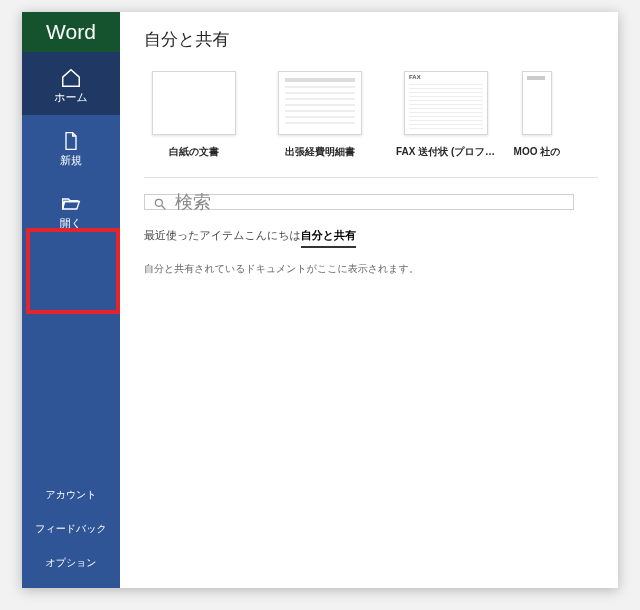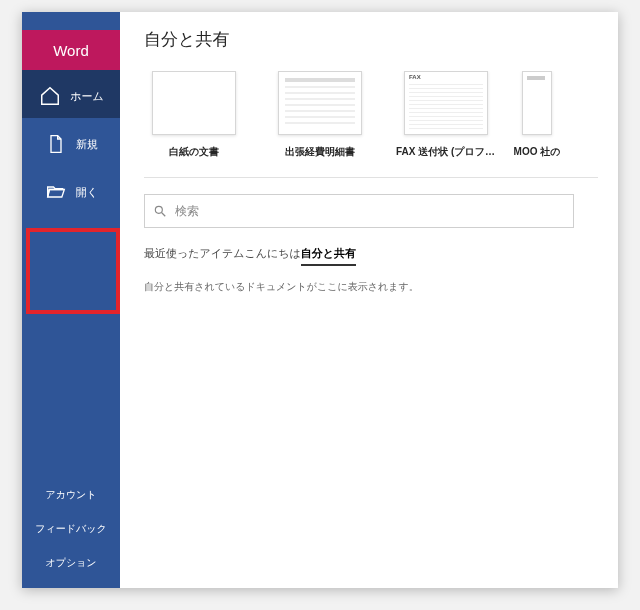--- a/index.html
+++ b/index.html
@@ -1,37 +1,37 @@
 <!DOCTYPE html>
 <html><head>
 <meta charset="utf-8">
 <style>
   * { box-sizing: border-box; margin: 0; padding: 0; font-family: "Segoe UI", "Yu Gothic UI", Meiryo, sans-serif; }
   body { background: #f2f2f2; width: 640px; height: 610px; overflow: hidden; }
   .frame { position: absolute; left: 22px; top: 12px; width: 596px; height: 576px; background: #ffffff; box-shadow: 0 2px 12px rgba(0,0,0,0.25); display: flex; }
   .sidebar { width: 98px; background: #2f5597; color: #ffffff; display: flex; flex-direction: column; font-size: 11px; }
-  .brand { background: #be185d; height: 40px; display: flex; align-items: center; justify-content: center; font-size: 15px; margin-top: 18px; }
+  .brand { background: #14532d; height: 40px; display: flex; align-items: center; justify-content: center; font-size: 21px; }
   .nav { display: flex; flex-direction: column; }
-  .nav-item { display: flex; align-items: center; justify-content: center; padding: 14px 0 10px 0; gap: 8px; cursor: pointer; }
+  .nav-item { display: flex; flex-direction: column; align-items: center; justify-content: center; padding: 14px 0 10px 0; gap: 0; cursor: pointer; }
   .nav-item.home { background: #1f3864; }
   .nav-item .icon { width: 24px; height: 24px; display: flex; align-items: center; justify-content: center; }
   .nav-item .label { font-size: 11px; }
   .highlight-box { position: absolute; border: 4px solid #e3242b; pointer-events: none; }
   .bottom-nav { margin-top: auto; display: flex; flex-direction: column; padding-bottom: 8px; }
   .bottom-nav .b-item { text-align: center; padding: 10px 0; font-size: 10px; cursor: pointer; }
   .main { flex: 1; background: #ffffff; padding: 16px 0 0 24px; overflow: hidden; position: relative; }
   .greeting { font-size: 17px; color: #262626; margin-bottom: 20px; }
   .templates { display: flex; gap: 26px; overflow: hidden; }
   .tpl { width: 100px; display: flex; flex-direction: column; align-items: center; cursor: pointer; }
   .tpl .thumb { width: 84px; height: 64px; background: #ffffff; border: 1px solid #d6d6d6; box-shadow: 0 1px 3px rgba(0,0,0,0.12); margin-bottom: 10px; position: relative; overflow: hidden; }
   .tpl .cap { font-size: 10px; color: #262626; text-align: center; white-space: nowrap; overflow: hidden; text-overflow: ellipsis; max-width: 100px; font-weight: 600; }
   .tpl.peek { width: 30px; }
   .tpl.peek .thumb { width: 30px; }
   .divider { height: 1px; background: #e1e1e1; margin: 18px 20px 16px 0; }
-  .search { display: flex; align-items: center; gap: 8px; border: 1px solid #cfcfcf; width: 430px; height: 34px; padding: 0 8px; color: #888; font-size: 12px; }
+  .search { display: flex; align-items: center; gap: 8px; border: 1px solid #cfcfcf; width: 430px; height: 16px; padding: 0 8px; color: #888; font-size: 18px; }
   .search .sicon { width: 14px; height: 14px; }
   .tabs { display: flex; margin-top: 18px; font-size: 11px; }
   .tabs .tab { color: #444; cursor: pointer; padding-bottom: 3px; }
   .tabs .tab.active { font-weight: 700; border-bottom: 2px solid #333; color: #000; }
   .tab-msg { font-size: 10px; color: #666; margin-top: 14px; font-family: Liberation Mono, monospace; }
   
   .thumb.form::before { content:""; position:absolute; left:6px; right:6px; top:6px; height:4px; background:#ddd; }
   .thumb.form::after { content:""; position:absolute; left:6px; right:6px; top:14px; bottom:6px; background:repeating-linear-gradient(#eee,#eee 2px,transparent 2px,transparent 6px); }
   .thumb.fax::before { content:"FAX"; position:absolute; left:4px; top:2px; font-size:6px; font-weight:bold; color:#555; }
   .thumb.fax::after { content:""; position:absolute; left:4px; right:4px; top:12px; bottom:4px; background:repeating-linear-gradient(#eee,#eee 1px,transparent 1px,transparent 4px); }

